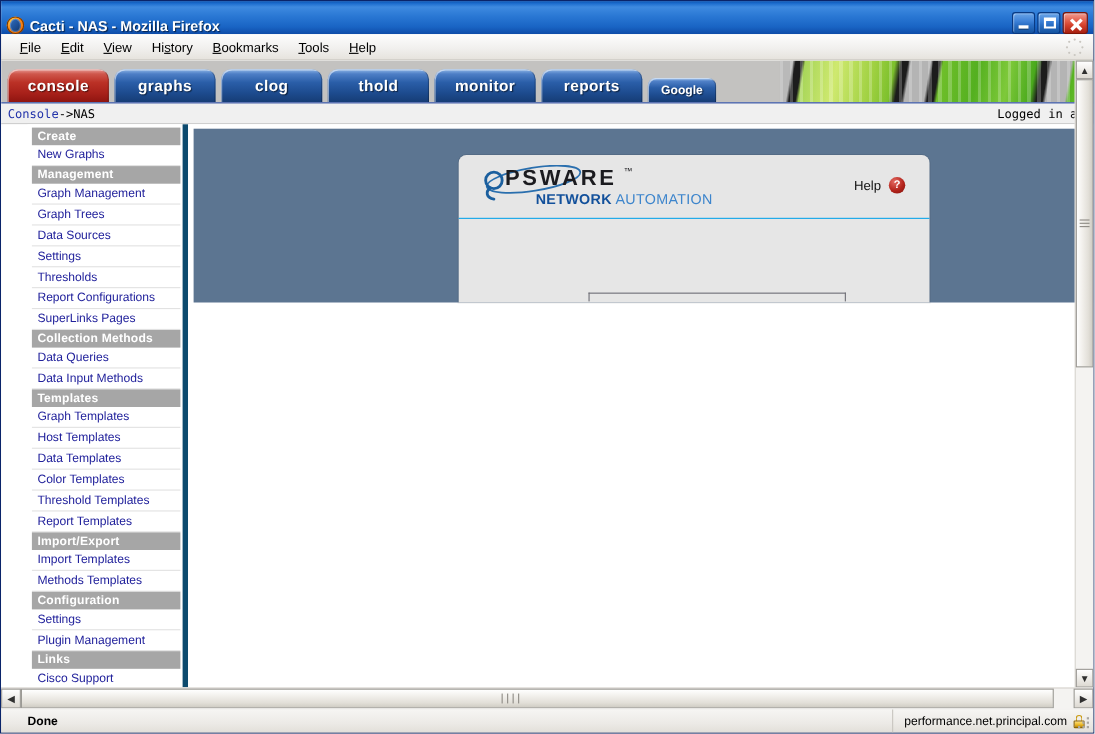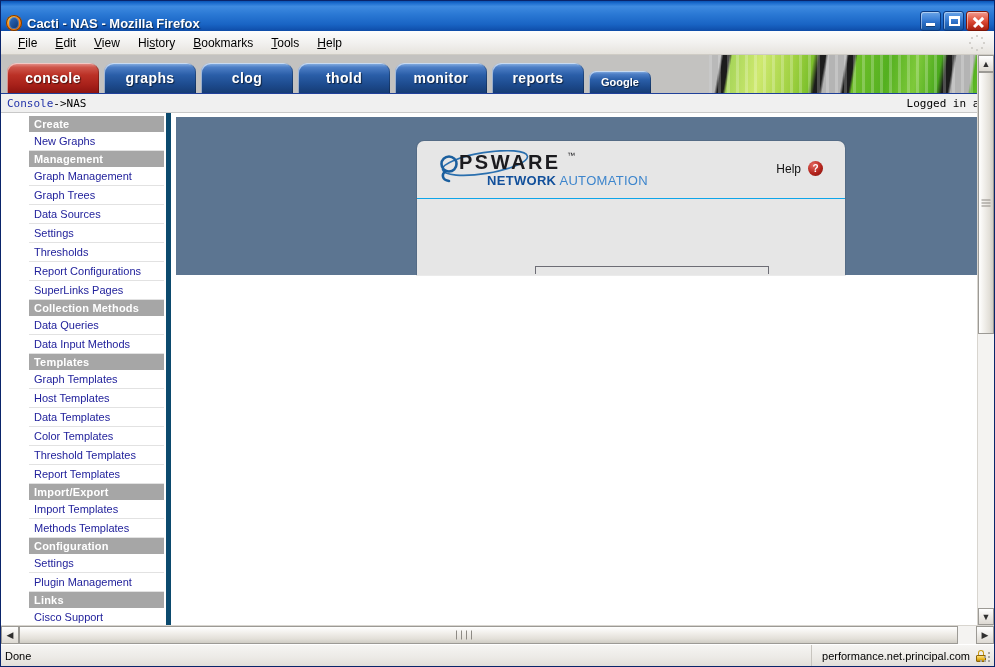--- a/index.html
+++ b/index.html
@@ -328,23 +328,23 @@
   
   .statusbar {
     position: absolute; left: 0; bottom: 0;
     width: 993px; height: 22px;
     background: linear-gradient(to bottom, #f6f5f3 0%, #eceae6 60%, #e2dfd9 100%);
     border-top: 1px solid #ffffff;
     display: flex; align-items: center;
     font-size: 11px; color: #000;
   }
   .st-left {
-    flex: 1 1 auto; padding-left: 4px;
+    flex: 1 1 auto; padding-left: 24px;
     border-right: 1px solid #c8c5bf;
-    height: 100%; display: flex; align-items: center;
+    height: 100%; display: flex; align-items: center; font-weight: bold;
   }
   .st-right {
     flex: 0 0 auto; padding: 0 8px 0 10px;
     height: 100%; display: flex; align-items: center; gap: 6px;
   }
   .lock {
     position: relative; width: 10px; height: 12px;
   }
   .lock-body {
     position: absolute; left: 0; bottom: 0;

